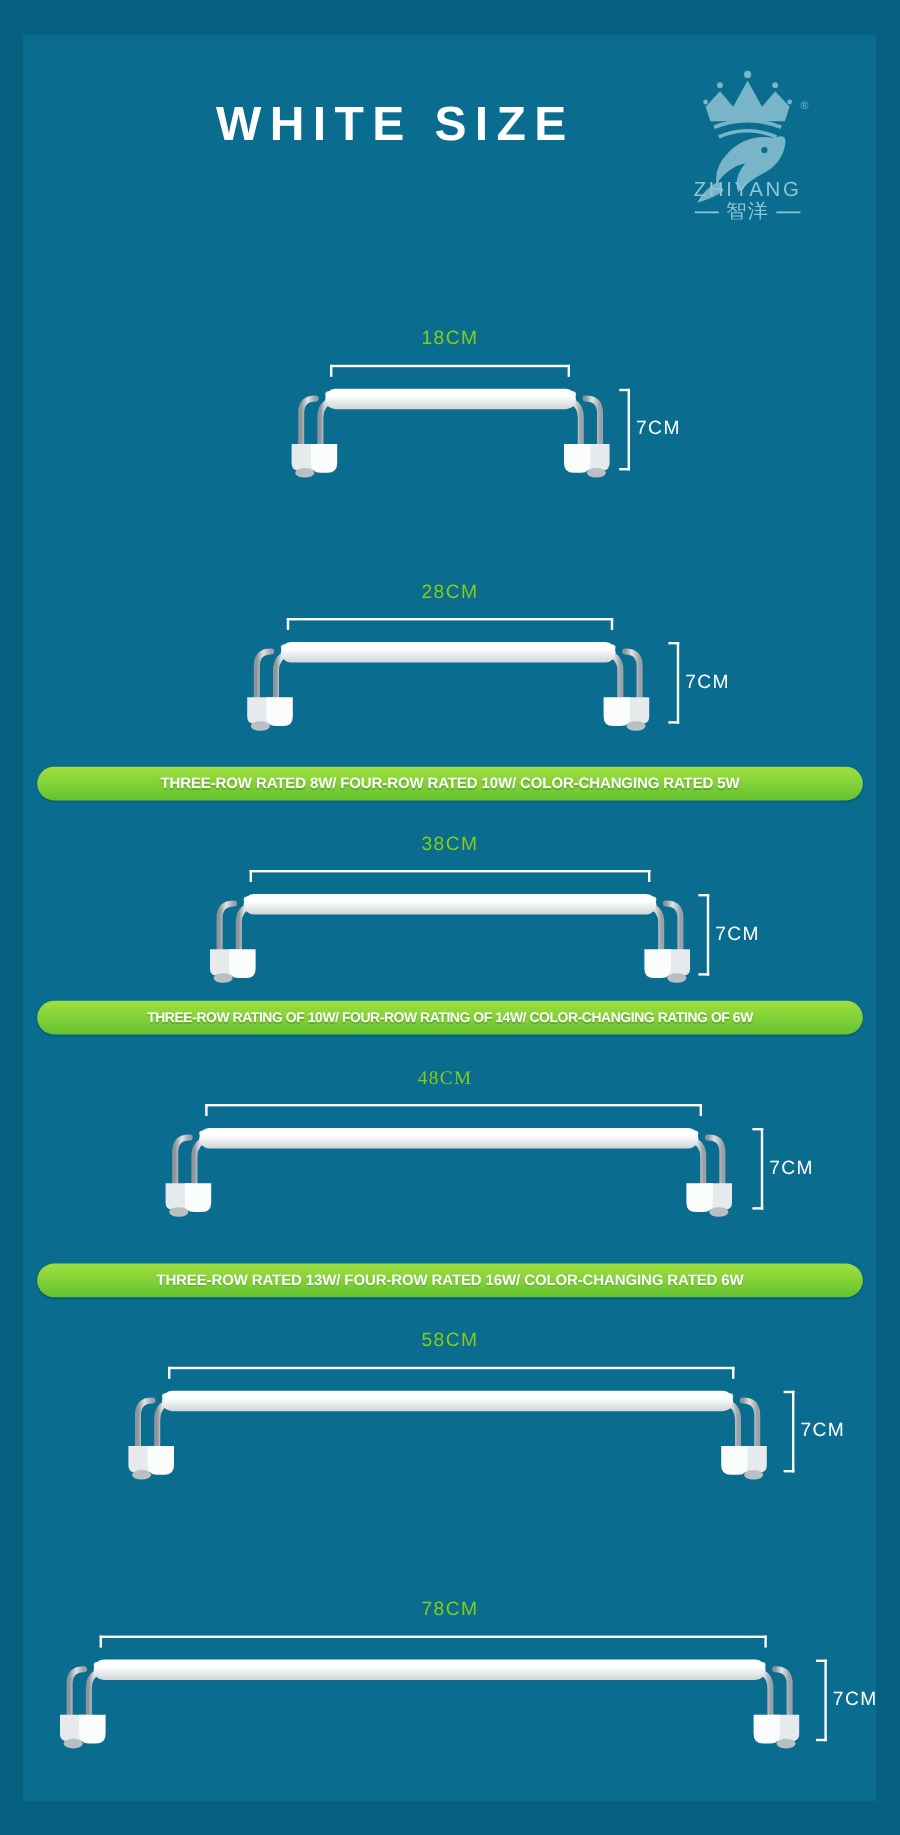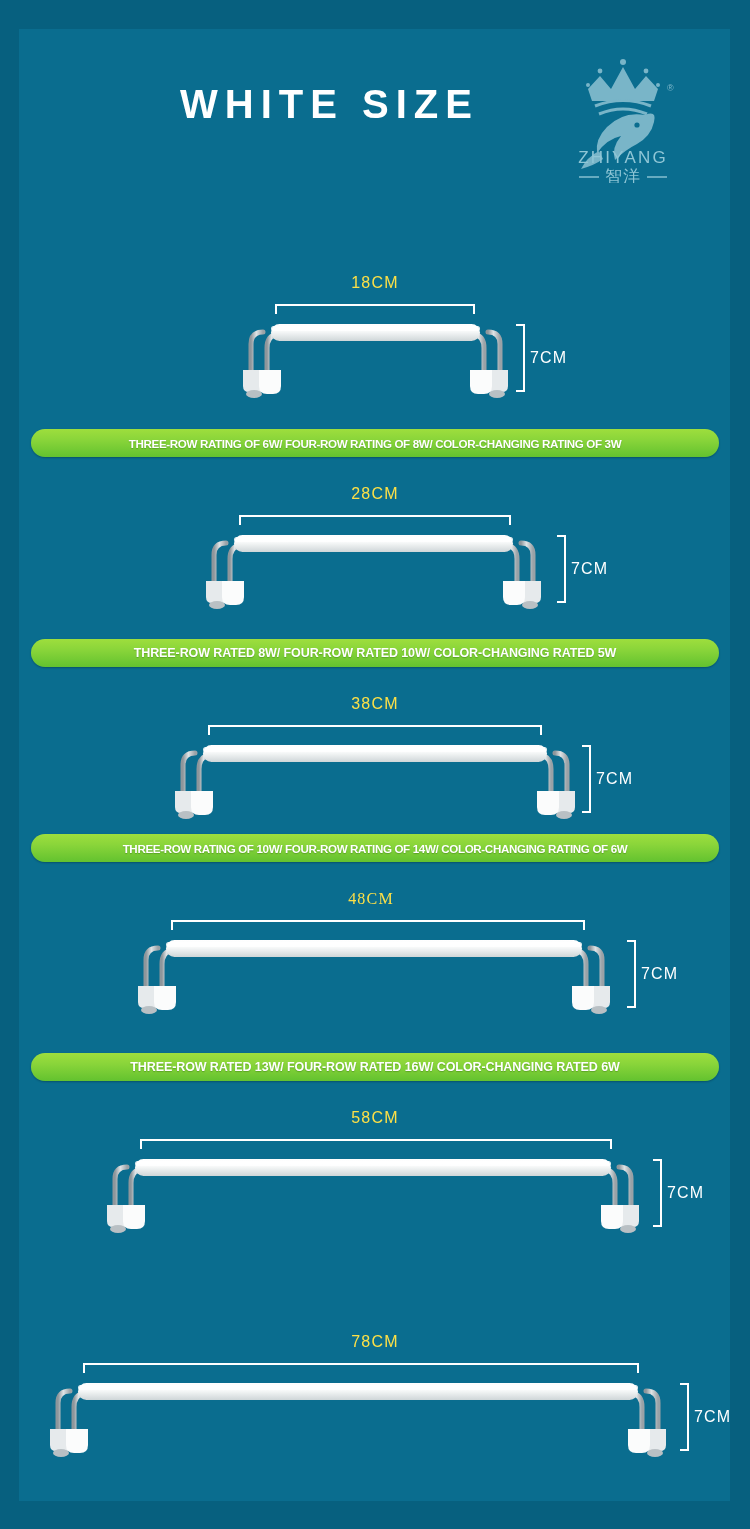--- a/index.html
+++ b/index.html
@@ -46,21 +46,21 @@
     font-weight:bold;
     letter-spacing:-0.1px;
     white-space:nowrap;
     text-shadow:0 1px 1px rgba(40,90,10,0.35);
   }
   .banner.tight .banner-label{font-size:11.6px;letter-spacing:-0.35px;}
 
   
   .dim-top-label{
     position:absolute;
-    color:#fde047;font-size:16px;letter-spacing:1.2px;
+    color:#84cc16;font-size:16px;letter-spacing:1.2px;
     text-align:center;white-space:nowrap;
   }
   .dim-bracket{
     position:absolute;height:10px;
     border-top:2px solid #ffffff;
     border-left:2px solid #ffffff;
     border-right:2px solid #ffffff;
     box-sizing:border-box;
   }
   
@@ -157,23 +157,20 @@
         <ellipse cx="264" cy="78" rx="8" ry="4" fill="#b9c0c4"></ellipse>
         <path d="M237 54 h22 v16 q0 8 -8 8 h-6 q-8 0 -8 -8 Z" fill="#fbfcfc"></path>
       </svg>
     </div>
 
     <div class="dim-side" style="left:516px;top:106px;height:68px;"></div>
     <div class="dim-side-label" style="left:530px;top:131px;">7CM</div>
   </div>
 
   <div class="row" style="top:429px;height:200px;">
-    <div class="banner tight" style="top:0;">
-      <span class="banner-label">THREE-ROW RATING OF 6W/ FOUR-ROW RATING OF 8W/ COLOR-CHANGING RATING OF 3W</span>
-    </div>
 
     <div class="dim-top-label" style="left:249px;top:56px;width:252px;">28CM</div>
     <div class="dim-bracket" style="left:239px;top:86px;width:272px;"></div>
 
     <div class="lamp" style="left:196px;top:98px;">
       <svg width="355" height="90" viewBox="0 0 355 90">
         <defs>
           <linearGradient id="tubeG2" x1="0" y1="0" x2="0" y2="1">
             <stop offset="0%" stop-color="#ffffff"></stop>
             <stop offset="45%" stop-color="#f6f8f8"></stop>

